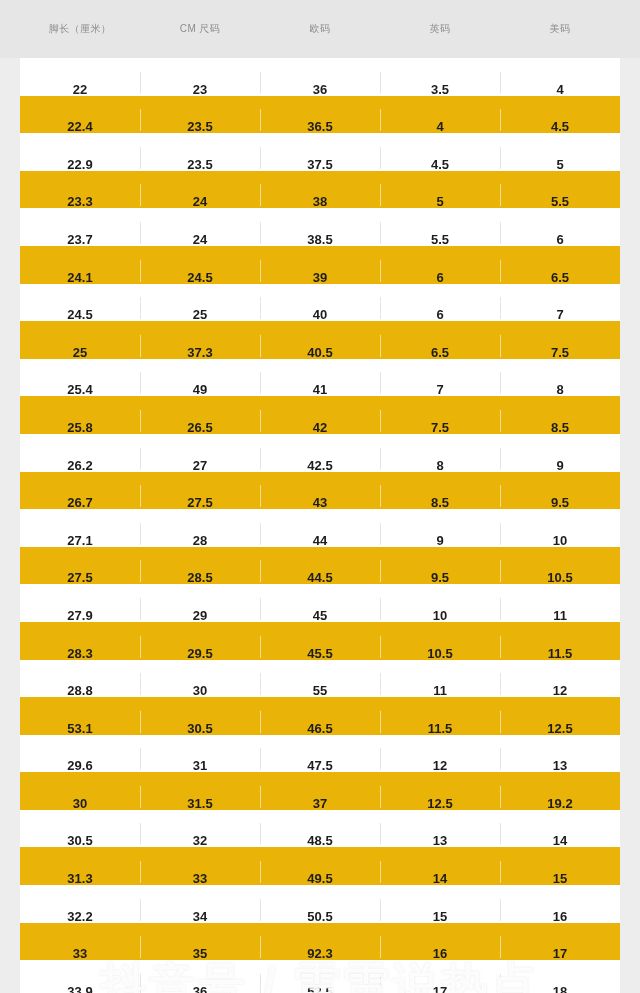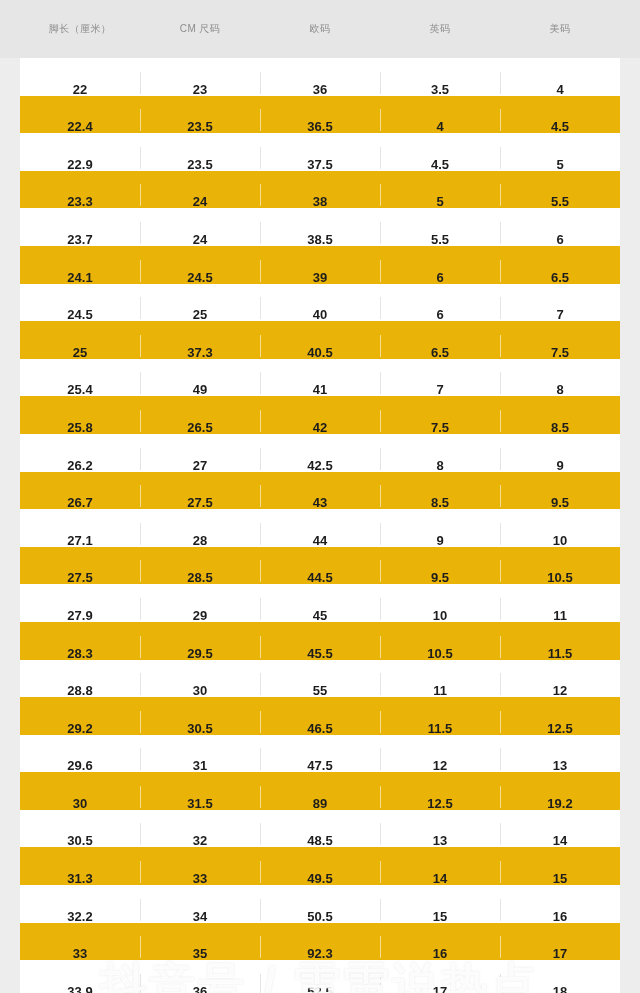--- a/index.html
+++ b/index.html
@@ -224,37 +224,37 @@
         <div class="cell">11.5</div>
       </div>
       <div class="row">
         <div class="cell">28.8</div>
         <div class="cell">30</div>
         <div class="cell">55</div>
         <div class="cell">11</div>
         <div class="cell">12</div>
       </div>
       <div class="row alt">
-        <div class="cell">29.2</div>
+        <div class="cell">53.1</div>
         <div class="cell">30.5</div>
         <div class="cell">46.5</div>
         <div class="cell">11.5</div>
         <div class="cell">12.5</div>
       </div>
       <div class="row">
         <div class="cell">29.6</div>
         <div class="cell">31</div>
         <div class="cell">47.5</div>
         <div class="cell">12</div>
         <div class="cell">13</div>
       </div>
       <div class="row alt">
         <div class="cell">30</div>
         <div class="cell">31.5</div>
-        <div class="cell">89</div>
+        <div class="cell">37</div>
         <div class="cell">12.5</div>
         <div class="cell">19.2</div>
       </div>
       <div class="row">
         <div class="cell">30.5</div>
         <div class="cell">32</div>
         <div class="cell">48.5</div>
         <div class="cell">13</div>
         <div class="cell">14</div>
       </div>

